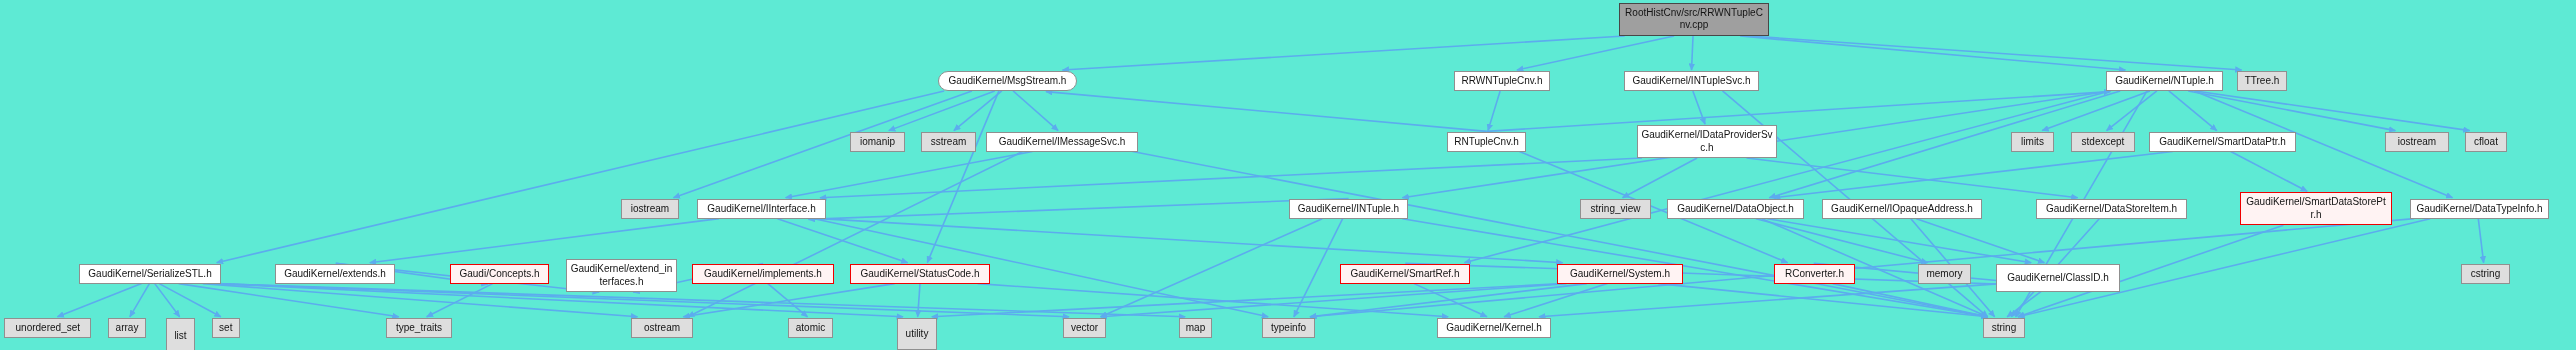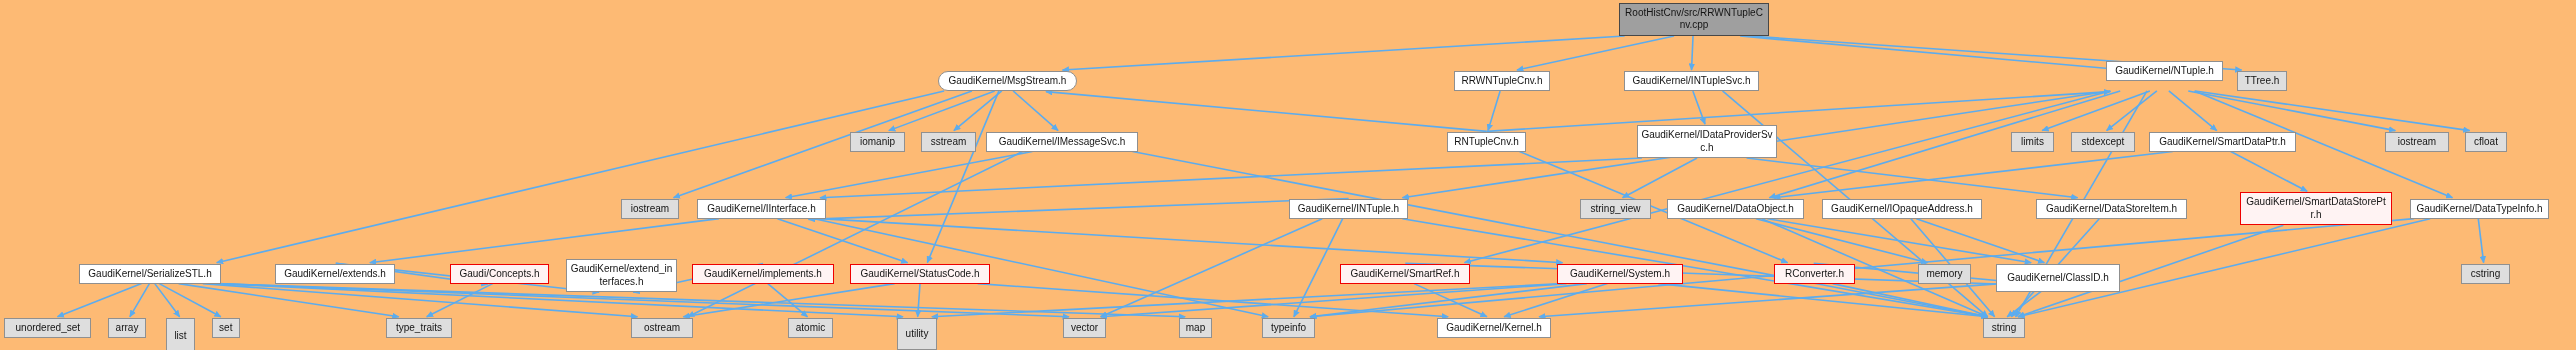--- a/index.html
+++ b/index.html
@@ -1,16 +1,16 @@
 <!DOCTYPE html>
 <html style="font-size:11.6px"><head>
 <meta charset="utf-8">
 <style>
   html,body{margin:0;padding:0;background:#000;}
-  .graph{position:relative;width:2576px;height:350px;background:#fdba74;overflow:hidden;}
+  .graph{position:relative;width:2576px;height:350px;background:#5eead4;overflow:hidden;}
   #edge-layer{position:absolute;left:0;top:0;width:2576px;height:350px;}
   .node{
     position:absolute;display:flex;align-items:center;justify-content:center;
     text-align:center;font:10px/1.25 "Liberation Sans",sans-serif;color:#141414;
     background:#ffffff;border:1.4px solid #8f8f8f;box-sizing:border-box;
     white-space:nowrap;padding:0 2.9px;
   }
   .node.external{background:#dedede;border-color:#909090;}
   .node.red{background:#fff3f3;border-color:#ee0000;}
   .node.main{background:#9f9f9f;border-color:#474747;}
@@ -106,21 +106,21 @@
       <path d="M2840.5,393 L2779,439" fill="none" stroke="#5CACEE" stroke-width="2.2" marker-end="url(#arw)"></path>
       <path d="M3431.9,303 L3439.28,364" fill="none" stroke="#5CACEE" stroke-width="2.2" marker-end="url(#arw)"></path>
       <path d="M3365.2,303 L2794,439" fill="none" stroke="#5CACEE" stroke-width="2.2" marker-end="url(#arw)"></path>
       <path d="M3343,303 L1813,439" fill="none" stroke="#5CACEE" stroke-width="2.2" marker-end="url(#arw)"></path>
     </svg>
   <div id="node-layer">
       <div class="node main wrap" style="left: 1619px; top: 2.9px; width: 150px; height: 33px;">RootHistCnv/src/RRWNTupleCnv.cpp</div>
       <div class="node normal" style="left: 938px; top: 71px; width: 139px; height: 20px; border-radius: 10px;">GaudiKernel/MsgStream.h</div>
       <div class="node normal" style="left: 1454px; top: 71px; width: 96px; height: 20px;">RRWNTupleCnv.h</div>
       <div class="node normal" style="left: 1624px; top: 71px; width: 135px; height: 20px;">GaudiKernel/INTupleSvc.h</div>
-      <div class="node normal" style="left: 2106px; top: 61px; width: 117px; height: 20px;">GaudiKernel/NTuple.h</div>
+      <div class="node normal" style="left: 2106px; top: 71px; width: 117px; height: 20px;">GaudiKernel/NTuple.h</div>
       <div class="node external" style="left: 2237px; top: 71px; width: 50px; height: 20px;">TTree.h</div>
       <div class="node external" style="left: 850px; top: 132px; width: 55px; height: 20px;">iomanip</div>
       <div class="node external" style="left: 921px; top: 132px; width: 55px; height: 20px;">sstream</div>
       <div class="node normal" style="left: 986px; top: 132px; width: 152px; height: 20px;">GaudiKernel/IMessageSvc.h</div>
       <div class="node normal" style="left: 1447px; top: 132px; width: 79px; height: 20px;">RNTupleCnv.h</div>
       <div class="node normal wrap" style="left: 1637px; top: 125px; width: 140px; height: 33px;">GaudiKernel/IDataProviderSvc.h</div>
       <div class="node external" style="left: 2011px; top: 132px; width: 43px; height: 20px;">limits</div>
       <div class="node external" style="left: 2071px; top: 132px; width: 64px; height: 20px;">stdexcept</div>
       <div class="node normal" style="left: 2149px; top: 132px; width: 147px; height: 20px;">GaudiKernel/SmartDataPtr.h</div>
       <div class="node external" style="left: 2385px; top: 132px; width: 64px; height: 20px;">iostream</div>

